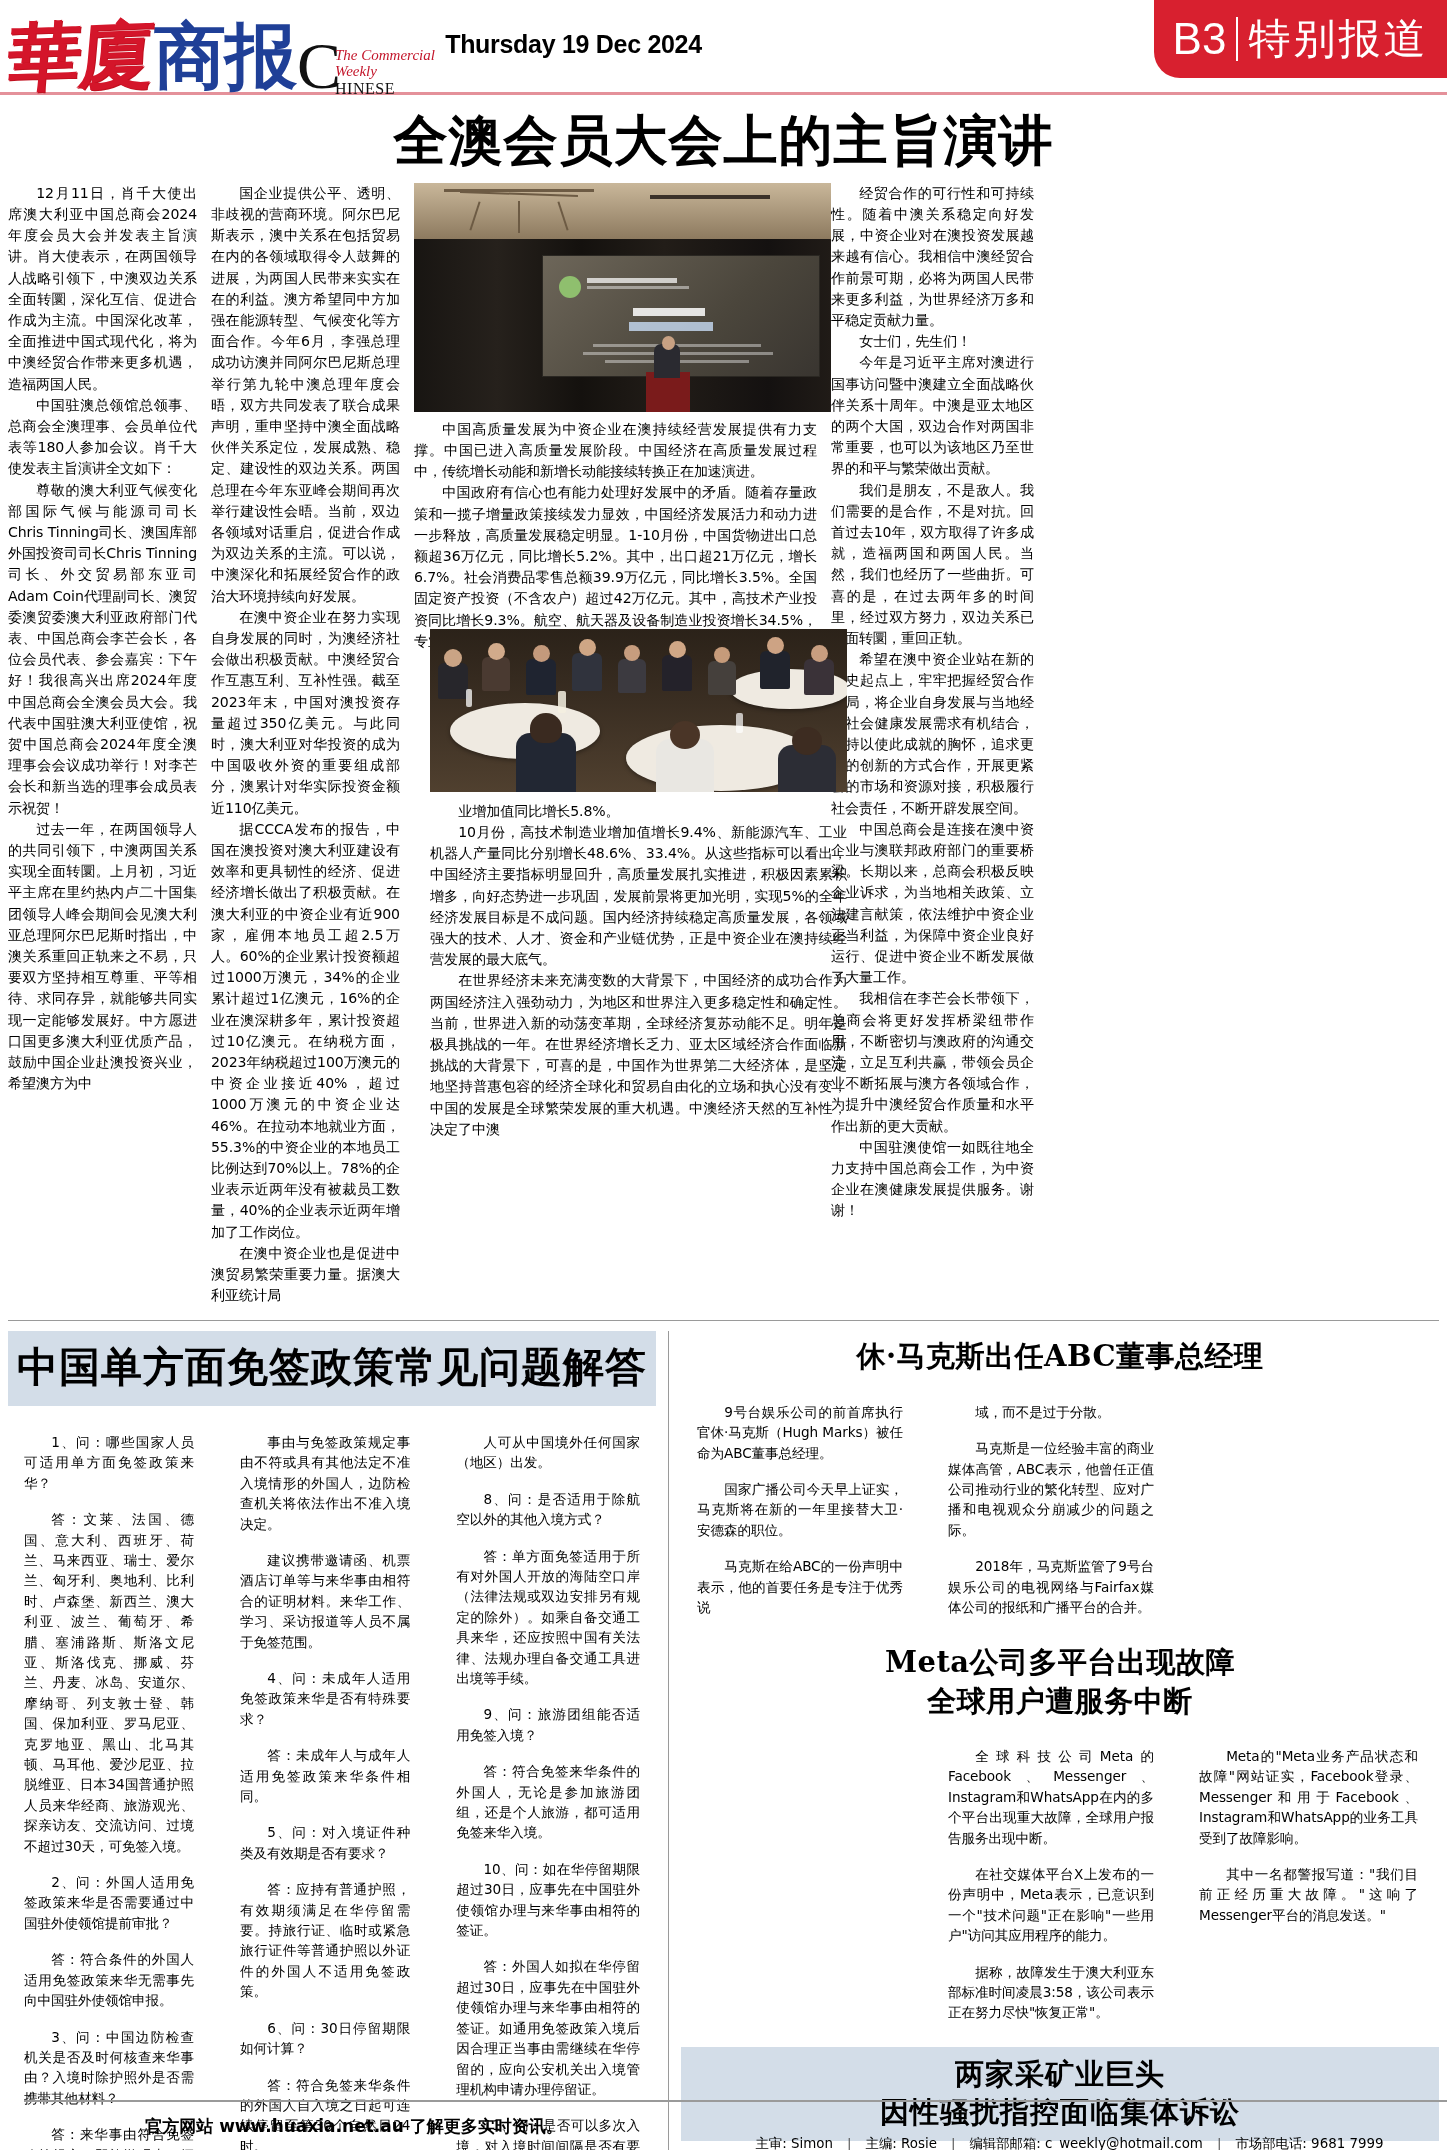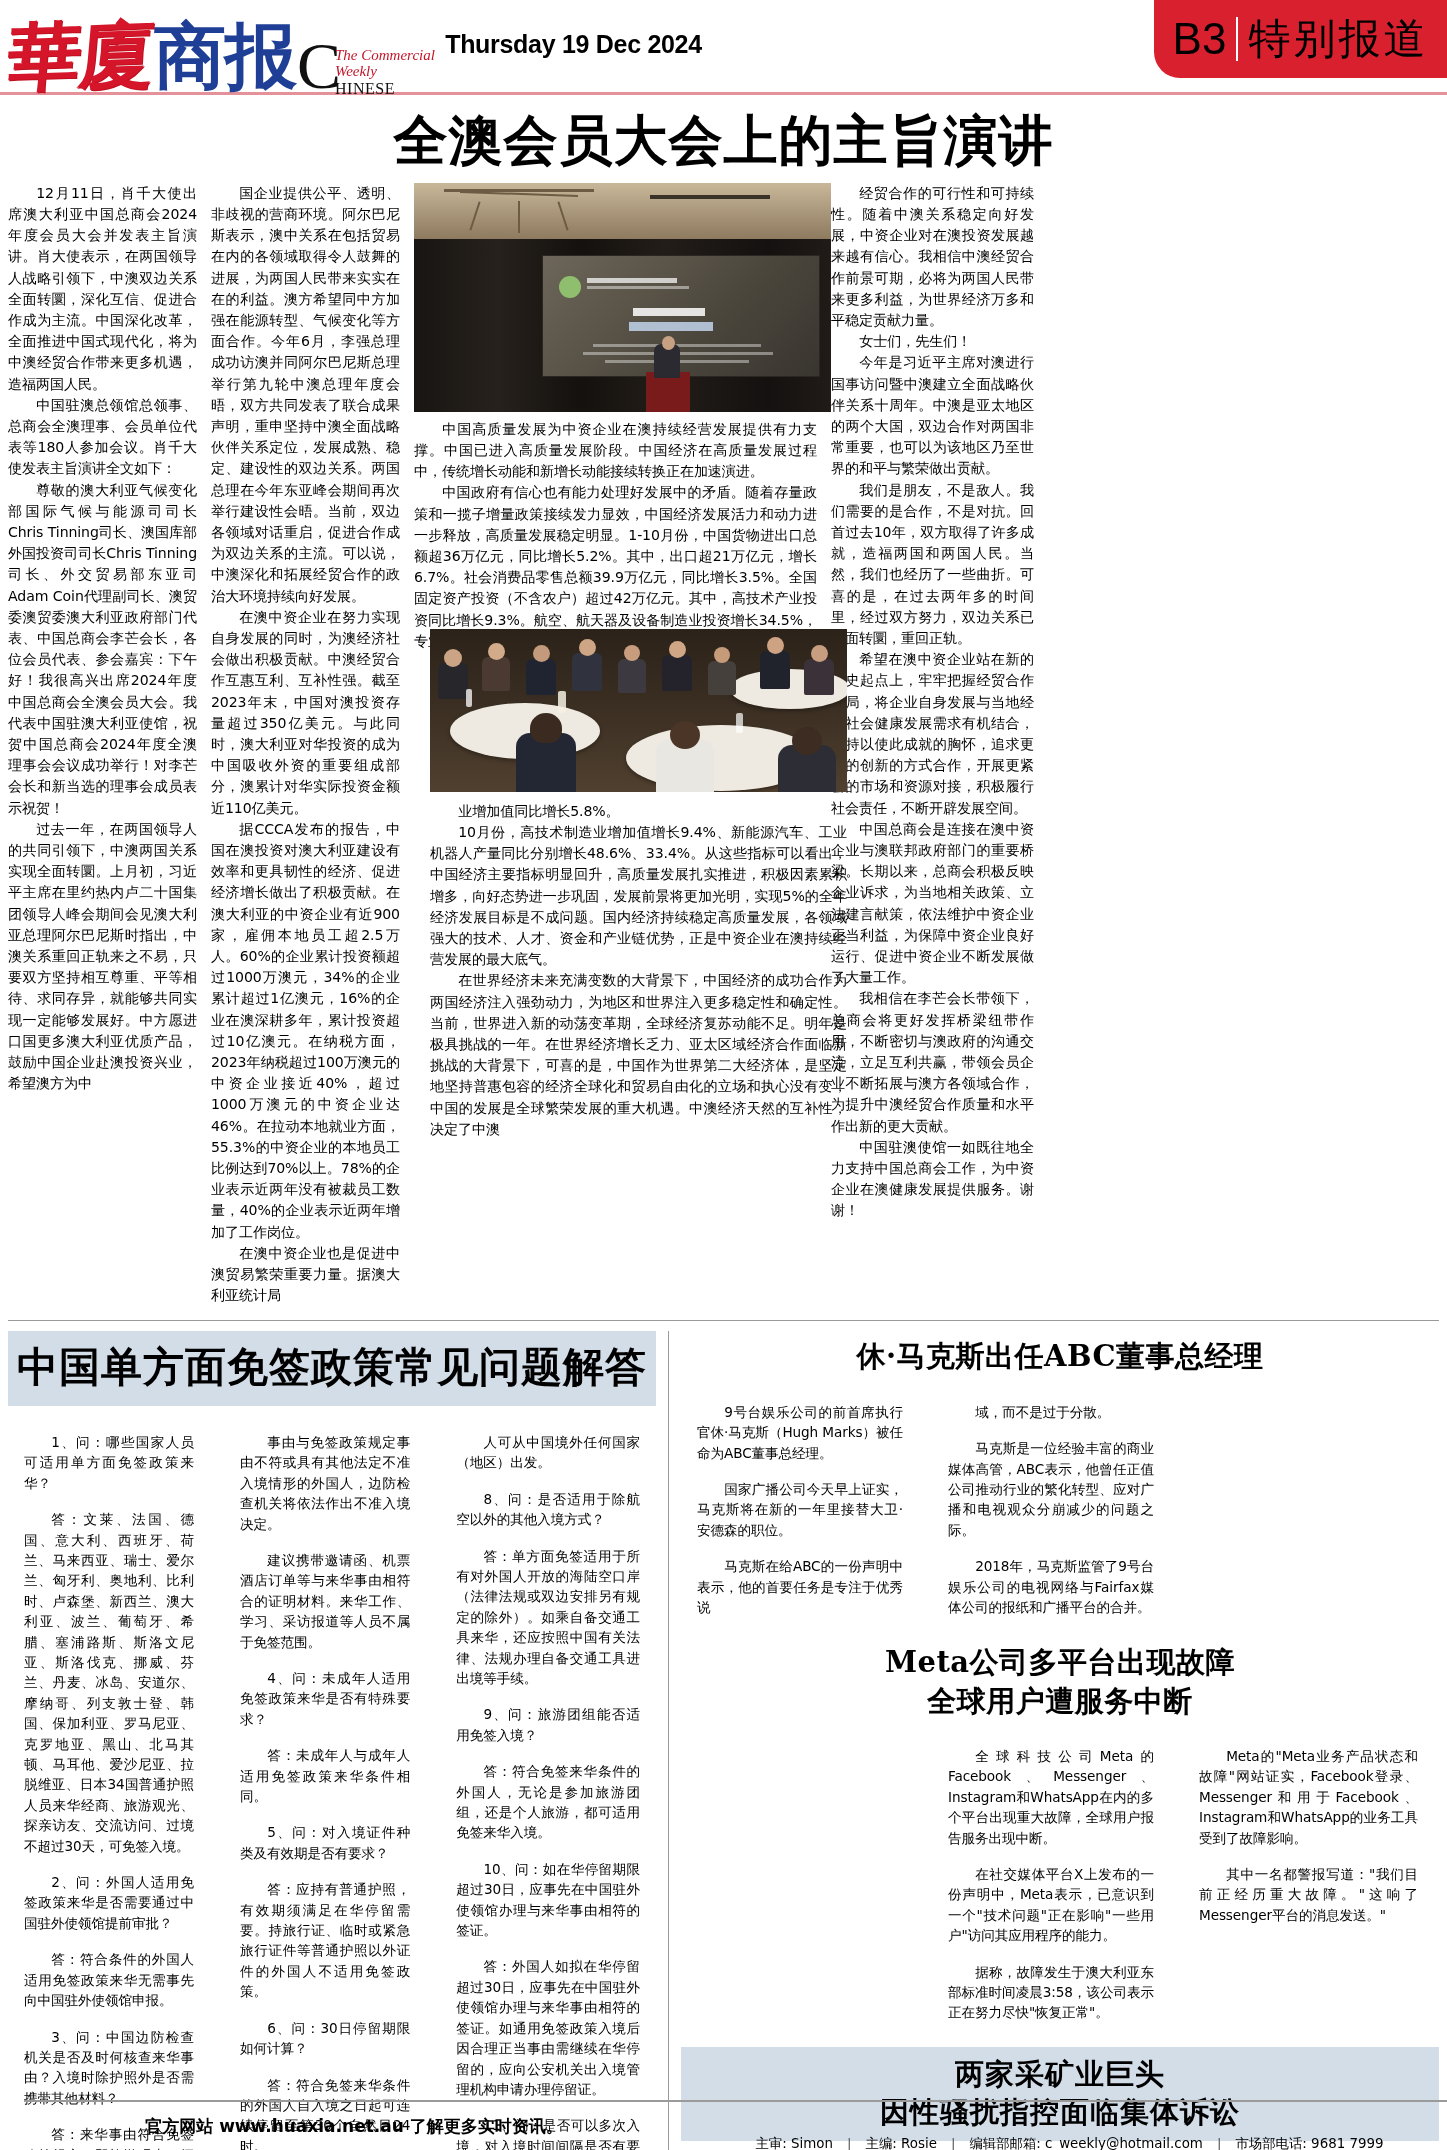--- a/index.html
+++ b/index.html
@@ -42,21 +42,21 @@
     position:absolute;left:0;right:0;top:30px;text-align:center;
     font-family:"Liberation Sans",sans-serif;font-weight:bold;font-size:25px;
     letter-spacing:-.3px;
     padding-right:300px;
   }
   .pagetag{
     position:absolute;right:0;top:0;width:293px;height:78px;
     background:#d8202f;border-radius:0 0 0 26px;
     display:flex;align-items:center;justify-content:center;
   }
-  .pagetag .inner{display:flex;align-items:center;color:#000000;}
+  .pagetag .inner{display:flex;align-items:center;color:#ffffff;}
   .pagetag .num{font-family:"Liberation Sans",sans-serif;font-size:44px;font-weight:500;letter-spacing:0;}
   .pagetag .bar{width:2px;height:44px;background:#fff;margin:0 10px;}
   .pagetag .cn{font-family:"DejaVu Sans",sans-serif;font-size:42px;letter-spacing:3px;}
   .rule-red{height:3px;background:#e4919a;width:1447px;}
 
   
   .main-headline{
     text-align:center;
     font-family:"DejaVu Serif",serif;
     font-weight:bold;

